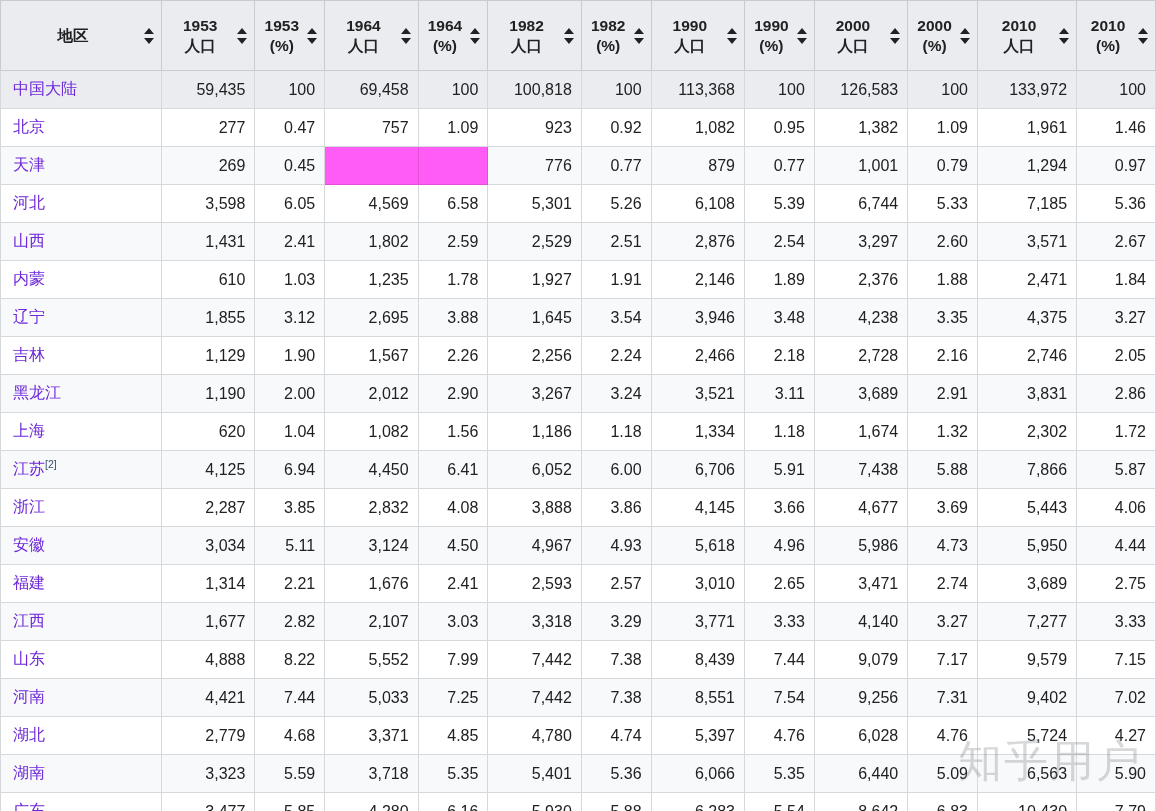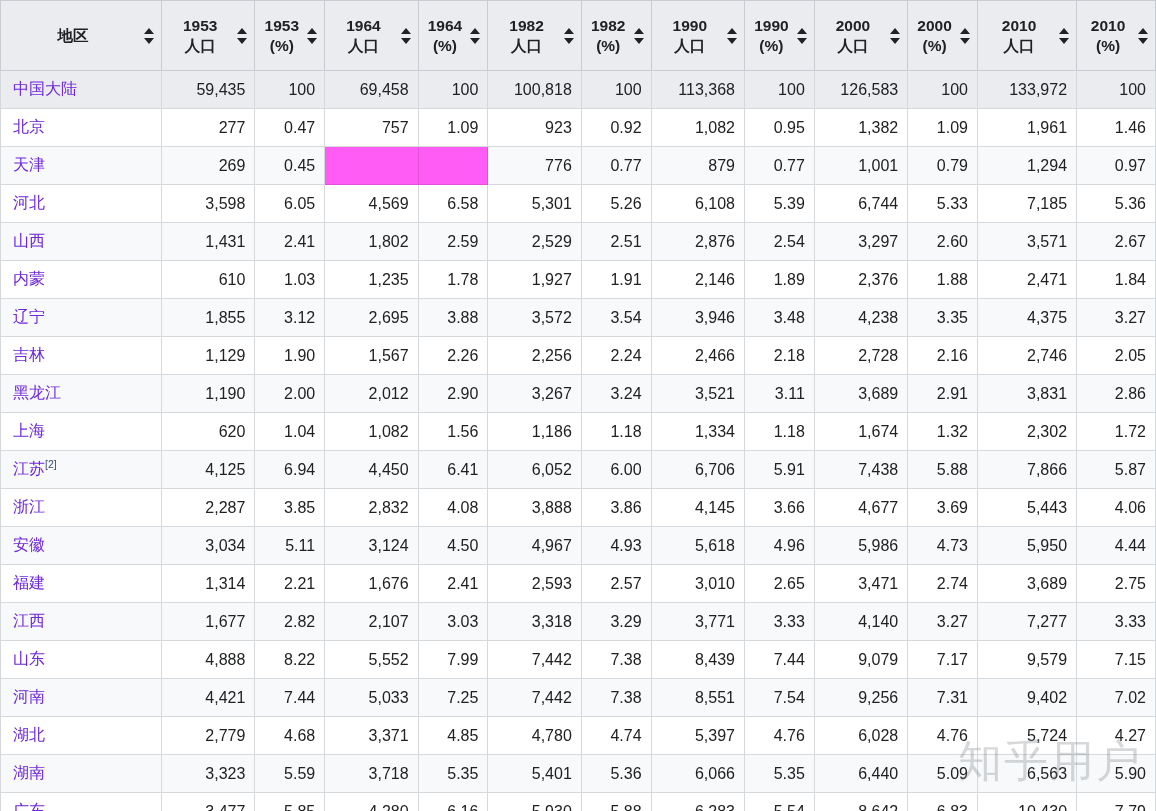--- a/index.html
+++ b/index.html
@@ -378,21 +378,21 @@
           <td class="cell">1.88</td>
           <td class="cell">2,471</td>
           <td class="cell">1.84</td>
         </tr>
         <tr class="row-alt">
           <td class="cell region"><span class="rlink">辽宁</span></td>
           <td class="cell">1,855</td>
           <td class="cell">3.12</td>
           <td class="cell">2,695</td>
           <td class="cell">3.88</td>
-          <td class="cell">3,572</td>
+          <td class="cell">1,645</td>
           <td class="cell">3.54</td>
           <td class="cell">3,946</td>
           <td class="cell">3.48</td>
           <td class="cell">4,238</td>
           <td class="cell">3.35</td>
           <td class="cell">4,375</td>
           <td class="cell">3.27</td>
         </tr>
         <tr class="row-plain">
           <td class="cell region"><span class="rlink">吉林</span></td>

